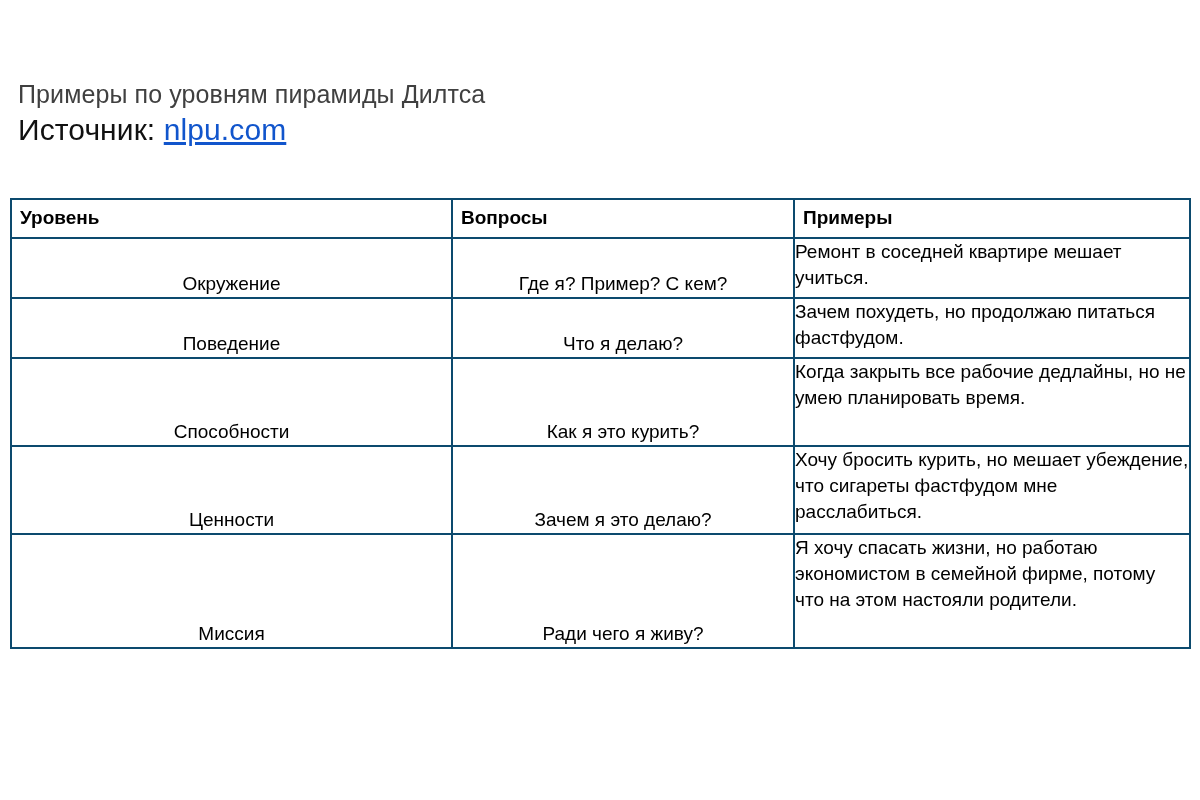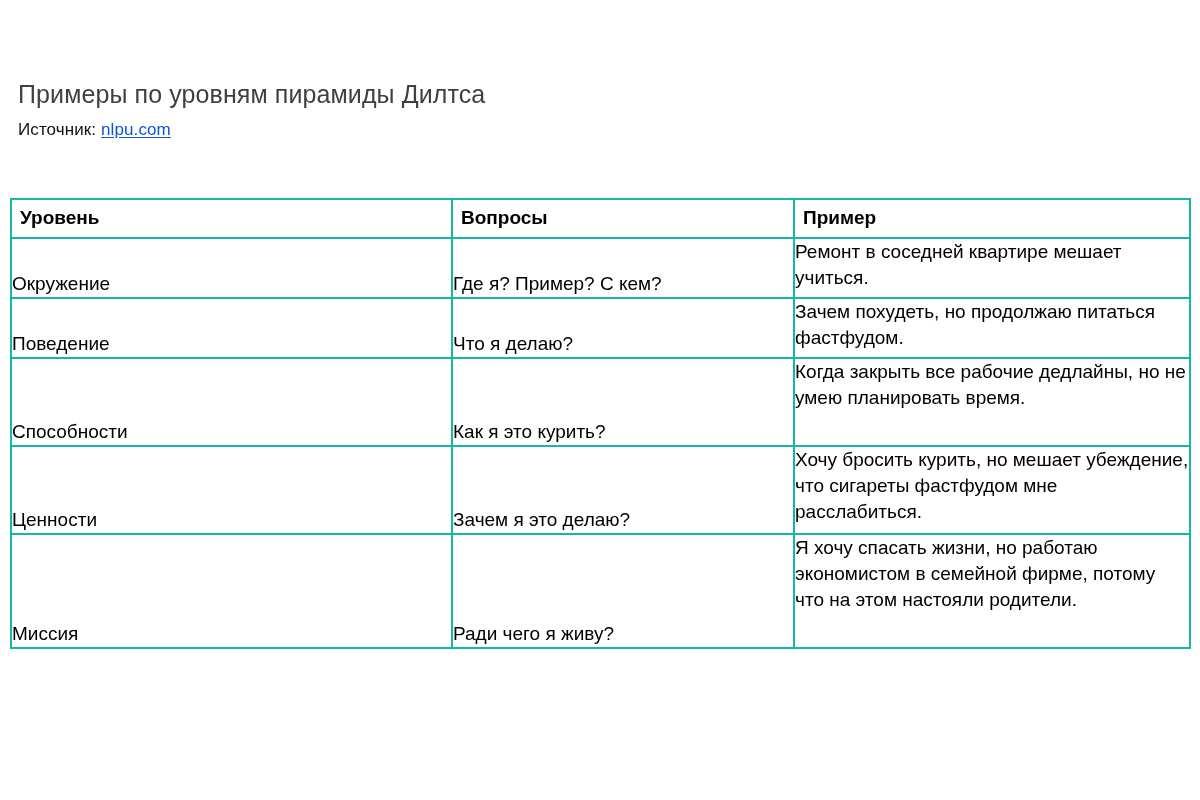--- a/index.html
+++ b/index.html
@@ -30,21 +30,21 @@
   .doc-title {
     font-size: 25px;
     font-weight: 400;
     line-height: 36px;
     letter-spacing: 0.1px;
     color: #404040;
     margin: 0;
     white-space: nowrap;
   }
   .source-line {
-    font-size: 17px;
+    font-size: 30px;
     font-weight: 400;
     line-height: 36px;
     letter-spacing: 0.1px;
     color: #111111;
     margin: 0;
     white-space: nowrap;
   }
   .source-link {
     color: #1155cc;
     text-decoration: underline;
@@ -63,38 +63,39 @@
     table-layout: fixed;
     width: 1179px;
     border: 2px solid #000000;
   }
   table.data-table col.c1 { width: 441px; }
   table.data-table col.c2 { width: 342px; }
   table.data-table col.c3 { width: 396px; }
 
   table.data-table th,
   table.data-table td {
-    border: 2px solid #14b8a6;
+    border: 2px solid #0c4a6e;
     padding: 0;
     font-size: 19px;
     line-height: 26px;
     color: #000000;
   }
   table.data-table thead th {
     font-weight: 700;
     vertical-align: middle;
     height: 32px;
     padding: 2px 8px 3px 8px;
     text-align: left;
   }
   td.level-cell,
   td.question-cell {
     vertical-align: bottom;
     padding: 4px 8px 7px 8px;
     font-weight: 400;
+    text-align: center;
   }
   td.example-cell {
     vertical-align: top;
     padding: 4px 8px 6px 8px;
     font-weight: 400;
   }
   tr.row-environment td { height: 58px; }
   tr.row-behavior td { height: 58px; }
   tr.row-capabilities td { height: 86px; }
   tr.row-values td { height: 86px; }
@@ -115,21 +116,21 @@
     <table class="data-table">
       <colgroup>
         <col class="c1">
         <col class="c2">
         <col class="c3">
       </colgroup>
       <thead>
         <tr>
           <th>Уровень</th>
           <th>Вопросы</th>
-          <th>Пример</th>
+          <th>Примеры</th>
         </tr>
       </thead>
       <tbody>
         <tr class="row-environment">
           <td class="level-cell">Окружение</td>
           <td class="question-cell">Где я? Пример? С кем?</td>
           <td class="example-cell">Ремонт в соседней квартире мешает учиться.</td>
         </tr>
         <tr class="row-behavior">
           <td class="level-cell">Поведение</td>

